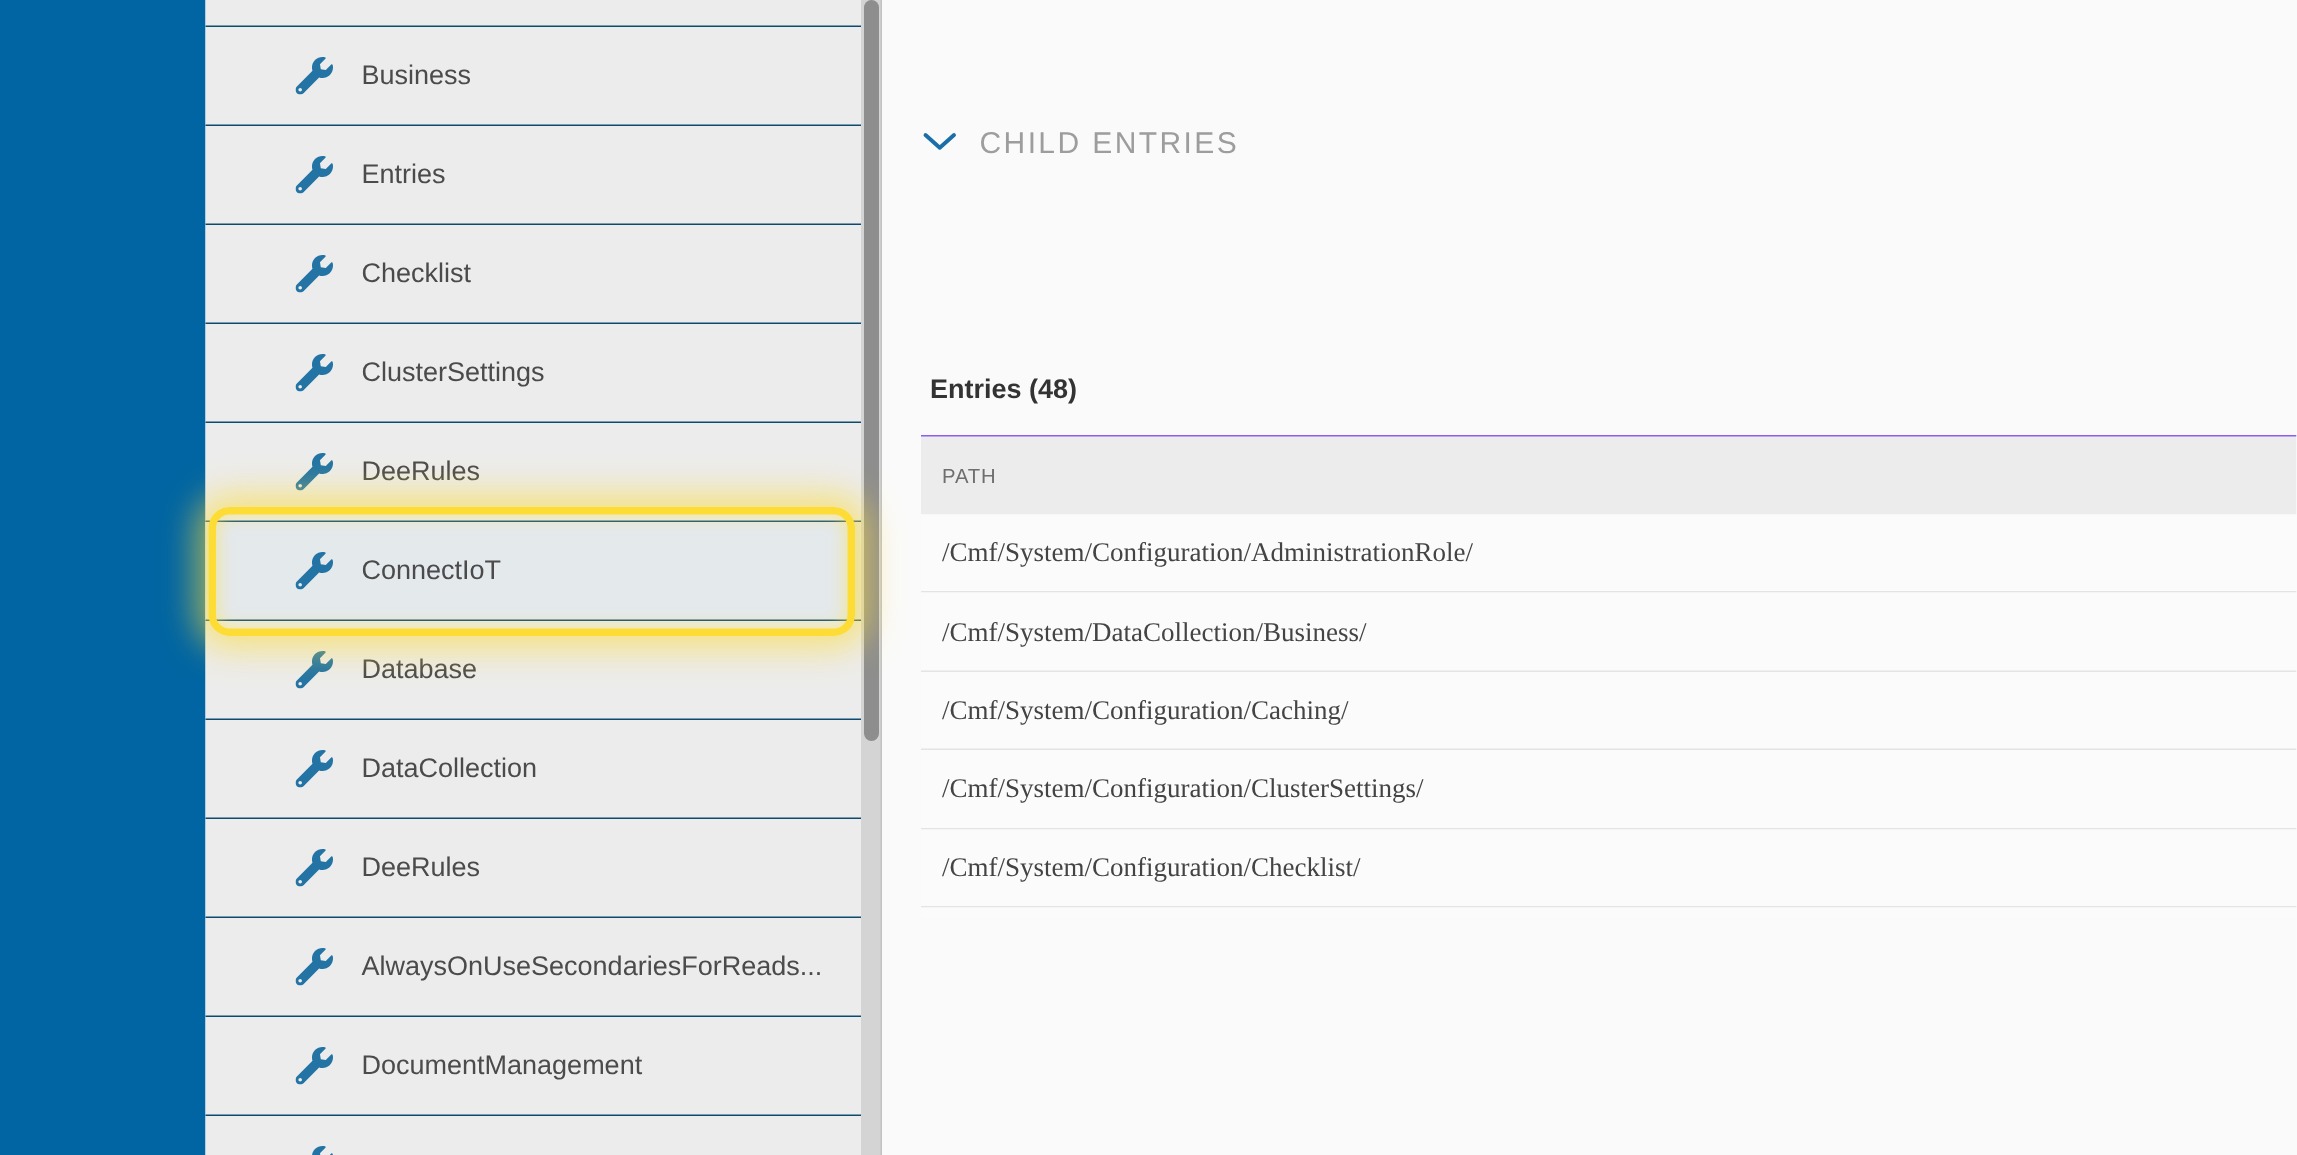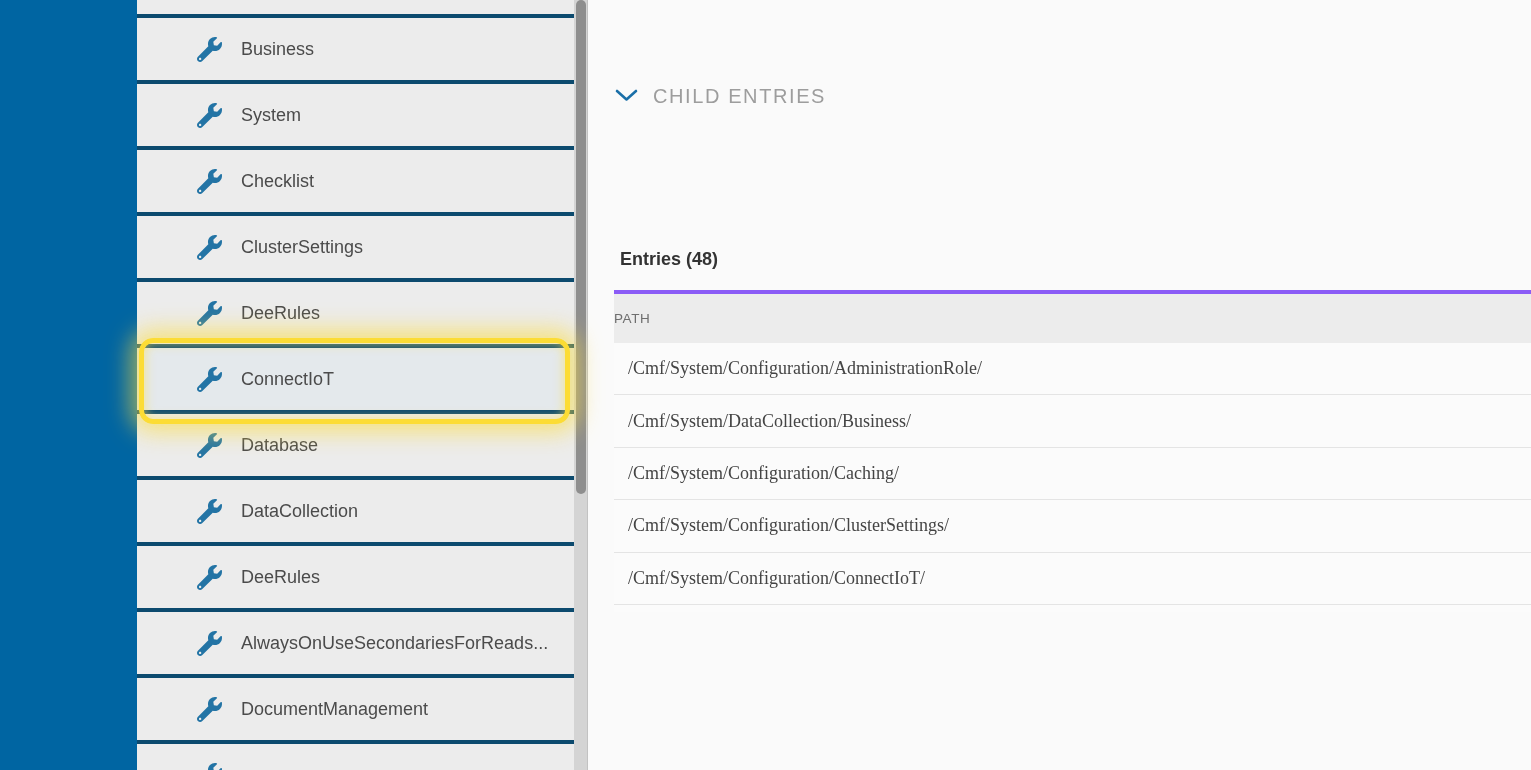--- a/index.html
+++ b/index.html
@@ -16,21 +16,21 @@
   }
 
   
   .list-panel {
     position:absolute; left:137px; top:0; width:451px; height:100%;
     background:var(--list-bg);
   }
   .config-list { position:absolute; left:0; top:0; width:437px; }
   .config-item {
     box-sizing:border-box; height:66px; width:437px;
-    border-bottom:4px solid #0c4a6e;
+    border-bottom:1px solid #0c4a6e;
     display:flex; align-items:center; padding-left:59px;
     cursor:pointer;
   }
   .config-item.top-partial { height:18px; padding:0; }
   .config-item.selected { background:var(--selected-bg); }
   .icon-wrap { width:26px; height:26px; margin-right:19px; flex:0 0 auto; display:flex; align-items:center; justify-content:center; }
   .wrench path { fill:var(--icon-blue); }
   .item-label { font-size:18px; color:#4b4b4b; white-space:nowrap; }
 
   
@@ -62,22 +62,22 @@
   .section-title { font-size:20px; color:#9d9d9d; letter-spacing:1.6px; white-space:nowrap; }
 
   .entries-title {
     position:absolute; left:32px; top:249px;
     font-size:18px; font-weight:600; color:#333333;
   }
 
   .entries-table { position:absolute; left:26px; right:0; top:290px; bottom:0; }
   .thead {
     box-sizing:border-box; height:53px; background:#ececec;
-    border-top:4px solid #8b5cf6;
-    display:flex; align-items:center; 
+    border-top:1px solid #8b5cf6;
+    display:flex; align-items:center; padding-left:14px;
   }
   .thead .col-label { font-size:13.5px; color:#6e6e6e; letter-spacing:0.6px; }
   .trow {
     box-sizing:border-box; height:52.4px; background:#fbfbfb;
     border-bottom:1px solid #e4e4e4;
     display:flex; align-items:center; padding-left:14px; cursor:pointer;
   }
   .trow .cell { font-size:18px; color:#444444; white-space:nowrap;font-family:Liberation Serif, serif; }
   .trow.partial { height:7px; border-bottom:none; cursor:default; }
 </style>
@@ -98,21 +98,21 @@
             </svg>
           </span>
           <span class="item-label">Business</span>
         </div>
         <div class="config-item">
           <span class="icon-wrap">
             <svg class="wrench" viewBox="0 0 512 512" width="25" height="25">
               <path d="M507.73 109.1c-2.24-9.03-13.54-12.09-20.12-5.51l-74.36 74.36-67.88-11.31-11.31-67.88 74.36-74.36c6.62-6.62 3.43-17.9-5.66-20.16-47.38-11.74-99.55.91-136.58 37.93-39.64 39.64-50.55 97.1-34.05 147.2L18.74 402.76c-24.99 24.99-24.99 65.51 0 90.5 24.99 24.99 65.51 24.99 90.5 0l213.21-213.21c50.12 16.71 107.47 5.68 147.37-34.22 37.07-37.07 49.7-89.32 37.91-136.73zM64 472c-13.25 0-24-10.75-24-24 0-13.26 10.75-24 24-24s24 10.74 24 24c0 13.25-10.75 24-24 24z"></path>
             </svg>
           </span>
-          <span class="item-label">System</span>
+          <span class="item-label">Entries</span>
         </div>
         <div class="config-item">
           <span class="icon-wrap">
             <svg class="wrench" viewBox="0 0 512 512" width="25" height="25">
               <path d="M507.73 109.1c-2.24-9.03-13.54-12.09-20.12-5.51l-74.36 74.36-67.88-11.31-11.31-67.88 74.36-74.36c6.62-6.62 3.43-17.9-5.66-20.16-47.38-11.74-99.55.91-136.58 37.93-39.64 39.64-50.55 97.1-34.05 147.2L18.74 402.76c-24.99 24.99-24.99 65.51 0 90.5 24.99 24.99 65.51 24.99 90.5 0l213.21-213.21c50.12 16.71 107.47 5.68 147.37-34.22 37.07-37.07 49.7-89.32 37.91-136.73zM64 472c-13.25 0-24-10.75-24-24 0-13.26 10.75-24 24-24s24 10.74 24 24c0 13.25-10.75 24-24 24z"></path>
             </svg>
           </span>
           <span class="item-label">Checklist</span>
         </div>
         <div class="config-item">
@@ -217,20 +217,20 @@
           <div class="trow">
             <span class="cell">/Cmf/System/DataCollection/Business/</span>
           </div>
           <div class="trow">
             <span class="cell">/Cmf/System/Configuration/Caching/</span>
           </div>
           <div class="trow">
             <span class="cell">/Cmf/System/Configuration/ClusterSettings/</span>
           </div>
           <div class="trow">
-            <span class="cell">/Cmf/System/Configuration/ConnectIoT/</span>
+            <span class="cell">/Cmf/System/Configuration/Checklist/</span>
           </div>
           <div class="trow partial"></div>
         </div>
     </div>
 
   </div>
 </div>
 
 </body></html>

